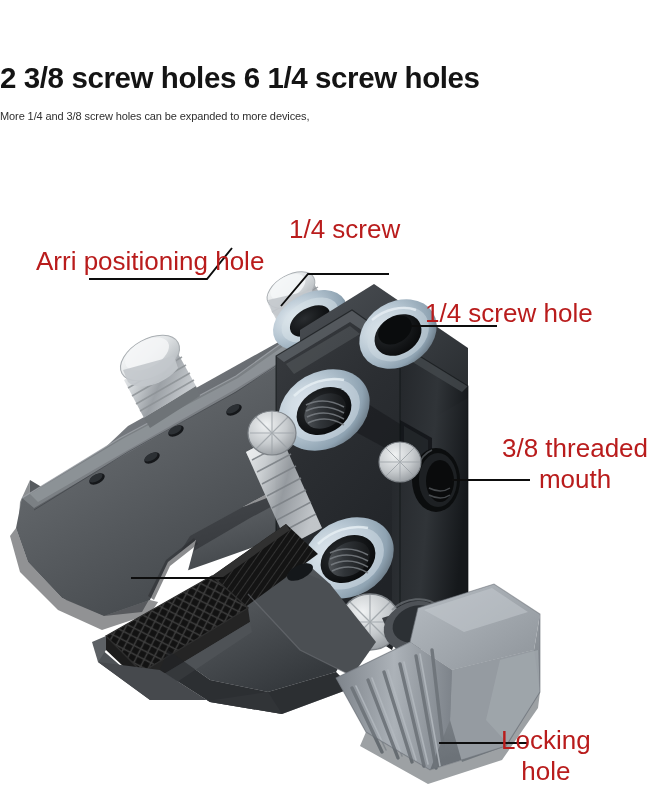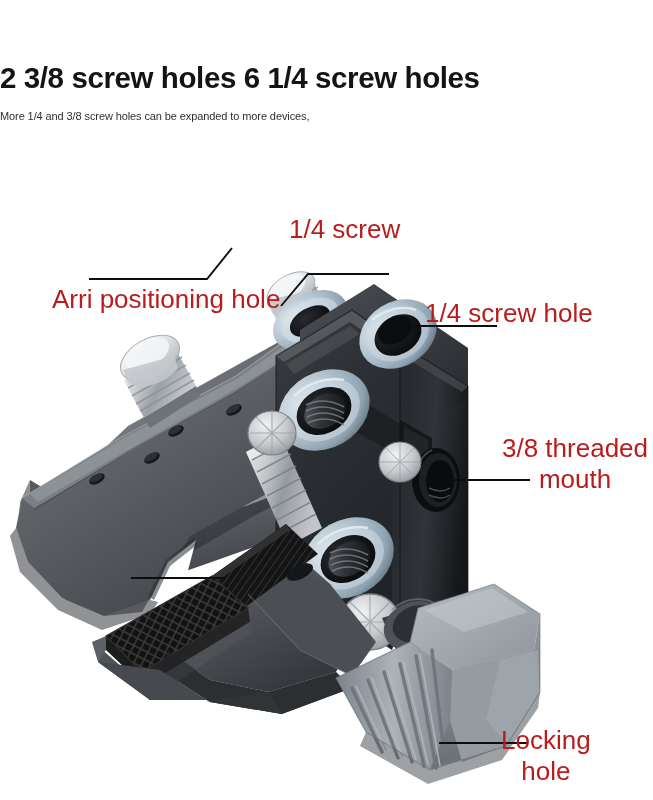--- a/index.html
+++ b/index.html
@@ -23,21 +23,21 @@
   }
   .subtitle div{white-space:nowrap;}
 
   
   .stage{position:absolute;left:0;top:180px;width:653px;height:620px;}
   .stage svg{display:block;}
 
   
   .callout{position:absolute;font-size:26px;color:#b91c1c;line-height:1.18;white-space:nowrap;}
   .callout.two-line{white-space:normal;text-align:center;}
-  .c-arri{left:52px;top:246px;margin-top:38px;}
+  .c-arri{left:36px;top:246px;}
   .c-quarter-screw{left:289px;top:214px;}
   .c-quarter-hole{left:425px;top:298px;}
   .c-threaded{left:502px;top:433px;text-align:right;}
   .c-antislip{left:18px;top:570px;text-align:left;}
   .c-locking{left:501px;top:725px;text-align:right;}
 </style>
 </head>
 <body>
 
 <div class="page">

